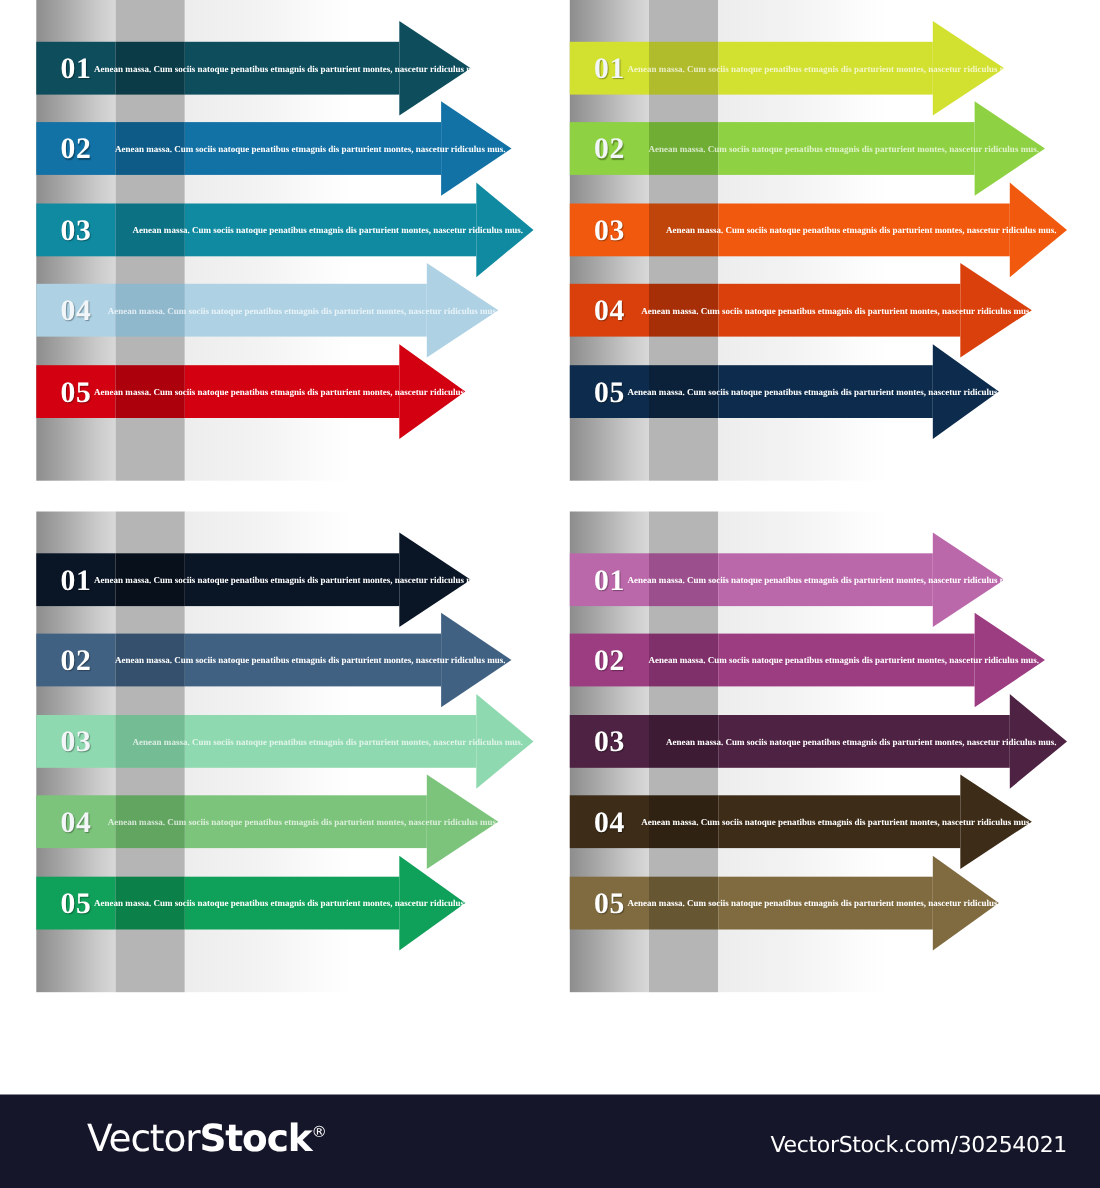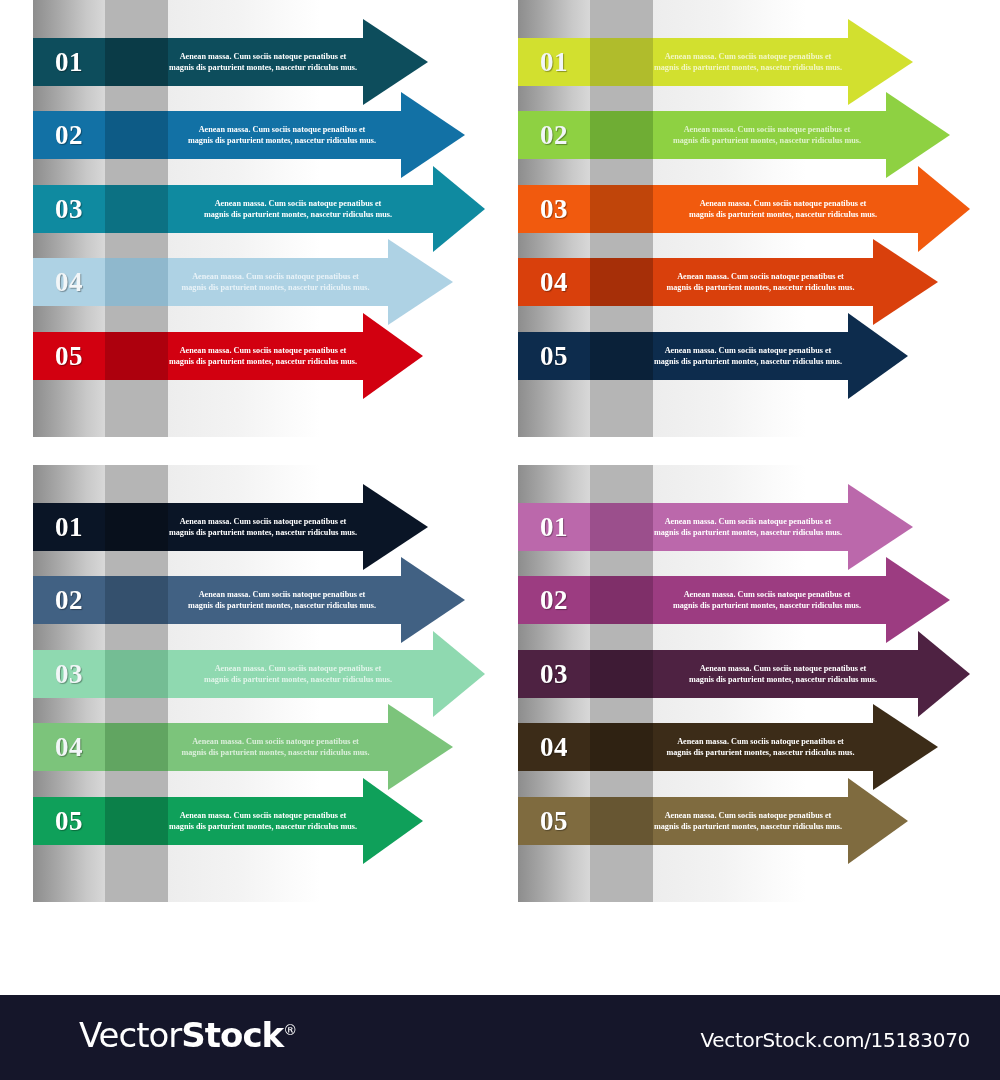--- a/index.html
+++ b/index.html
@@ -75,21 +75,21 @@
   .num.dim{color:#f2f6f8;}
 
   
   .txt{
     position:absolute;
     top:0;
     left:140px;
     height:48px;
     width:200px;
     display:flex;
-    flex-direction:column;
+    flex-direction:row;
     justify-content:center;
     align-items:center;
     text-align:center;
     color:#ffffff;
     font-family:"Liberation Serif", serif;
     font-weight:bold;
     font-size:8.2px;
     line-height:11px;
     pointer-events:none;
   }
@@ -415,14 +415,14 @@
           <span>Aenean massa. Cum sociis natoque penatibus et</span>
           <span>magnis dis parturient montes, nascetur ridiculus mus.</span>
         </div>
       </div>
     </div>
 
 </div>
 
 <div id="footer">
   <div class="wm-logo"><span class="light">Vector</span><span class="bold">Stock</span><span class="reg">®</span></div>
-  <div class="wm-url">VectorStock.com/15183070</div>
+  <div class="wm-url">VectorStock.com/30254021</div>
 </div>
 
 </body></html>

